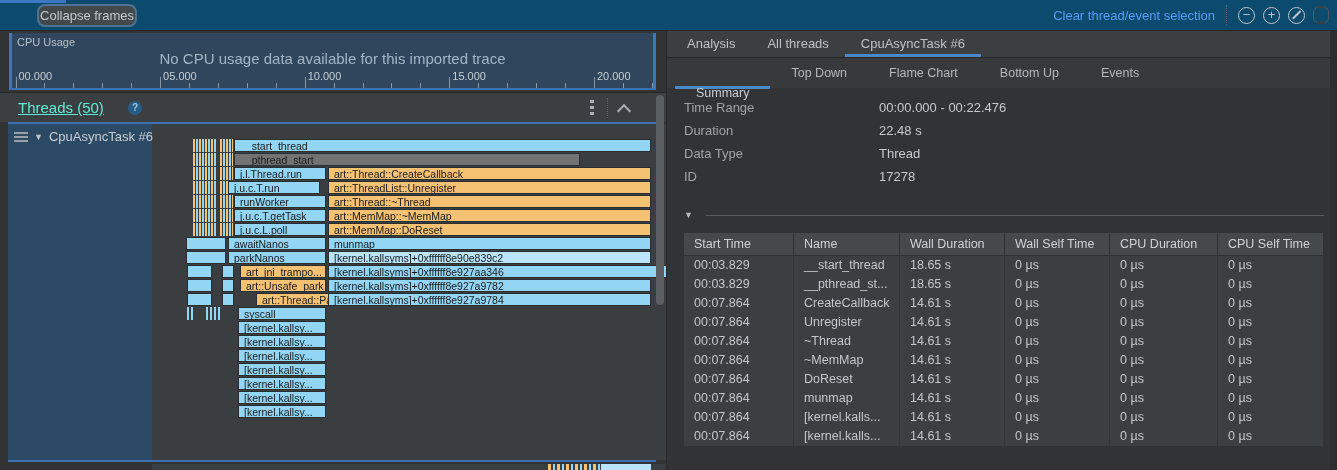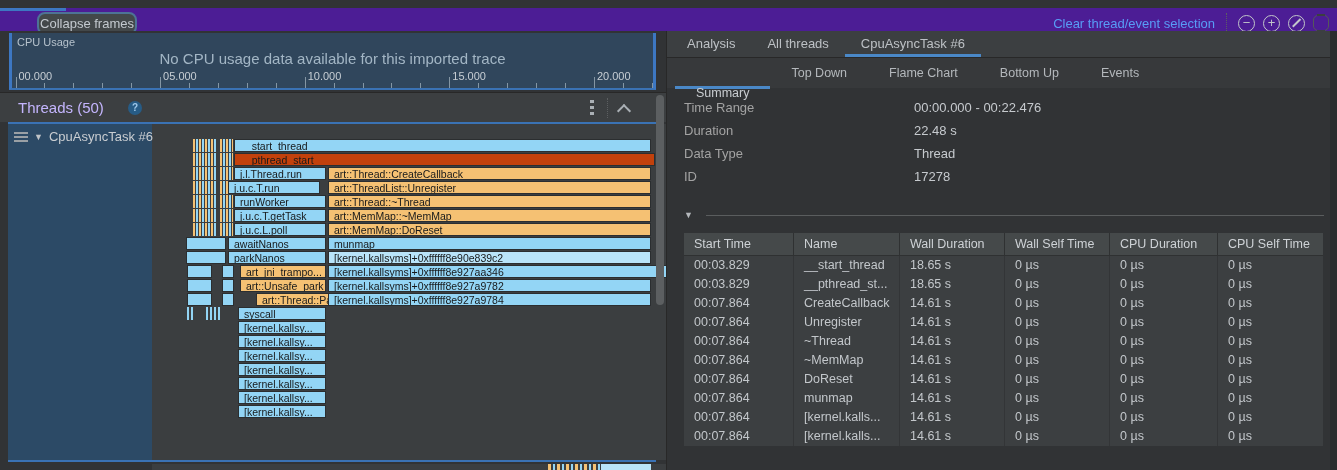--- a/index.html
+++ b/index.html
@@ -1,21 +1,21 @@
 <!DOCTYPE html>
 <html><head>
 <meta charset="utf-8">
 <style>
   * { margin:0; padding:0; box-sizing:border-box; }
   body { background:#1e1f22; font-family:"Liberation Sans", sans-serif; }
   .app { position:relative; width:1337px; height:470px; background:#313335; overflow:hidden;
          font-family:"Liberation Sans", sans-serif; }
 
   
-  .topbar { position:absolute; left:0; top:8px; width:1337px; height:31px; background:#4c1d95;
+  .topbar { position:absolute; left:0; top:0; width:1337px; height:31px; background:#0c4a6e;
             border-bottom:1px solid #282828; }
   .topbar-accent { position:absolute; left:0; top:0; width:66px; height:3px; background:#3d77c2; }
   .collapse-btn { position:absolute; left:37px; top:4px; width:100px; height:23px;
                   background:#43484a; border:2px solid #4d7396; border-radius:8px;
                   color:#c3c9cf; font-size:13px; font-family:"Liberation Sans",sans-serif; }
   .topbar-right { position:absolute; right:8px; top:0; height:30px; display:flex; align-items:center; gap:8px; }
   .clear-link { color:#589df6; font-size:13px; text-decoration:none; cursor:pointer; }
   .vsep { width:1px; height:20px; border-left:1px dotted #5c5f61; margin:0 3px; }
   .circle-icon { position:relative; width:17px; height:17px; border:1.5px solid #c2c6ca; border-radius:50%;
                  color:#c2c6ca; font-size:13px; line-height:13px; text-align:center; cursor:pointer; }
@@ -33,21 +33,21 @@
   .cpu-label { position:absolute; left:5px; top:3px; font-size:11px; color:#b6c2cc; }
   .cpu-msg { position:absolute; left:0; right:0; top:17px; text-align:center; font-size:15px; color:#a3b6c5; }
   .ruler { position:absolute; left:0; right:0; bottom:0; height:17px; }
   .tick { position:absolute; bottom:0; width:1px; background:#8496a4; }
   .tick.minor { height:5px; }
   .tick.major { height:11px; }
   .tick-label { position:absolute; top:-1px; font-size:11px; color:#c7ced4; white-space:nowrap; }
 
   .threads-header { position:absolute; left:0; top:61px; width:666px; height:30px; background:#3c3f41;
                     border-top:1px solid #282828; }
-  .threads-title { position:absolute; left:18px; top:6px; font-size:15px; color:#c4b5fd; }
+  .threads-title { position:absolute; left:18px; top:6px; font-size:15px; color:#5eead4;text-decoration:underline; }
   .help-icon { position:absolute; left:128px; top:8px; width:14px; height:14px; border-radius:50%;
                background:#275c86; color:#9fc8ea; font-size:10px; font-weight:bold; text-align:center;
                line-height:14px; cursor:pointer; }
   .kebab { position:absolute; left:590px; top:7px; width:4px; height:16px; cursor:pointer;
            background:repeating-linear-gradient(to bottom,#aab0b5 0 3px,transparent 3px 6px); }
   .hdr-sep { position:absolute; left:607px; top:5px; height:20px; border-left:1px dotted #5c5f61; }
   .chev { position:absolute; left:619px; top:13px; width:10px; height:10px; cursor:pointer;
           border-left:2px solid #aab0b5; border-top:2px solid #aab0b5; transform:rotate(45deg); }
 
   .threads-body { position:absolute; left:0; top:91px; width:666px; height:348px; background:#313335; }
@@ -80,21 +80,21 @@
            border-bottom:1px solid #282828; display:flex; padding-left:4px; }
   .tab1 { padding:5px 16px 0 16px; font-size:13px; color:#bdc1c5; border-bottom:3px solid transparent; cursor:pointer; }
   .tab1.sel { border-bottom-color:#4a88c7; }
   .tabs2 { position:absolute; left:0; top:27px; width:664px; height:30px; background:#37393b; display:flex; padding-left:8px; }
   .tab2 { padding:8px 21px 0 21px; font-size:12.5px; color:#b4b8bc; border-bottom:3px solid transparent; cursor:pointer; }
   .tab2.sel { border-bottom-color:#4a88c7; color:#c9cdd1;margin-top:20px; }
 
   .summary { position:absolute; left:17px; top:65px; width:620px; }
   .sum-row { display:flex; height:23px; align-items:center; font-size:13px; }
   .sum-label { width:195px; color:#a3a3a3; }
-  .sum-value { color:#c6cace;margin-left:35px; }
+  .sum-value { color:#c6cace; }
 
   .section-head { position:absolute; left:17px; top:179px; width:640px; display:flex; align-items:center; gap:7px; }
   .tri2 { color:#b4b8bc; font-size:9px; cursor:pointer; }
   .section-title { font-size:13px; color:#c6cace; white-space:nowrap; }
   .hrule { flex:1; height:1px; background:#5a5d5e; margin-left:6px; }
 
   .evt-table { position:absolute; left:17px; top:202px; width:639px; background:#3c3f41; }
   .thead, .trow { display:grid; grid-template-columns:110px 106px 105px 105px 108px 105px; }
   .thead { background:#45494a; height:23px; border-bottom:1px solid #2f3132; }
   .thead .cell { font-size:12.5px; color:#ced2d6; padding:4px 0 0 10px; border-right:1px solid #2f3132; overflow:hidden; white-space:nowrap; }
@@ -179,21 +179,21 @@
           <span class="tri">▼</span>
           <span>CpuAsyncTask #6</span>
         </div>
       </div>
       <div id="flame">
           <div class="deco deco-mix" style="left: 193px; top: 17px; width: 23px;"></div>
           <div class="deco deco-mix" style="left: 220px; top: 17px; width: 13px;"></div>
           <div class="bar" style="left: 234px; top: 17px; width: 417px; background: rgb(147, 213, 245);">__start_thread</div>
           <div class="deco deco-mix" style="left: 193px; top: 31px; width: 23px;"></div>
           <div class="deco deco-mix" style="left: 220px; top: 31px; width: 13px;"></div>
-          <div class="bar" style="left: 234px; top: 31px; width: 421px; background: #c2410c;">__pthread_start</div>
+          <div class="bar" style="left: 234px; top: 31px; width: 346px; background: #737373;">__pthread_start</div>
           <div class="deco deco-mix" style="left: 193px; top: 45px; width: 23px;"></div>
           <div class="deco deco-mix" style="left: 220px; top: 45px; width: 13px;"></div>
           <div class="bar" style="left: 234px; top: 45px; width: 92px; background: rgb(147, 213, 245);">j.l.Thread.run</div>
           <div class="bar" style="left: 328px; top: 45px; width: 323px; background: rgb(245, 193, 115);">art::Thread::CreateCallback</div>
           <div class="deco deco-mix" style="left: 193px; top: 59px; width: 23px;"></div>
           <div class="deco deco-mix" style="left: 220px; top: 59px; width: 13px;"></div>
           <div class="bar" style="left: 228px; top: 59px; width: 92px; background: rgb(147, 213, 245);">j.u.c.T.run</div>
           <div class="bar" style="left: 328px; top: 59px; width: 323px; background: rgb(245, 193, 115);">art::ThreadList::Unregister</div>
           <div class="deco deco-mix" style="left: 193px; top: 73px; width: 23px;"></div>
           <div class="deco deco-mix" style="left: 220px; top: 73px; width: 13px;"></div>

